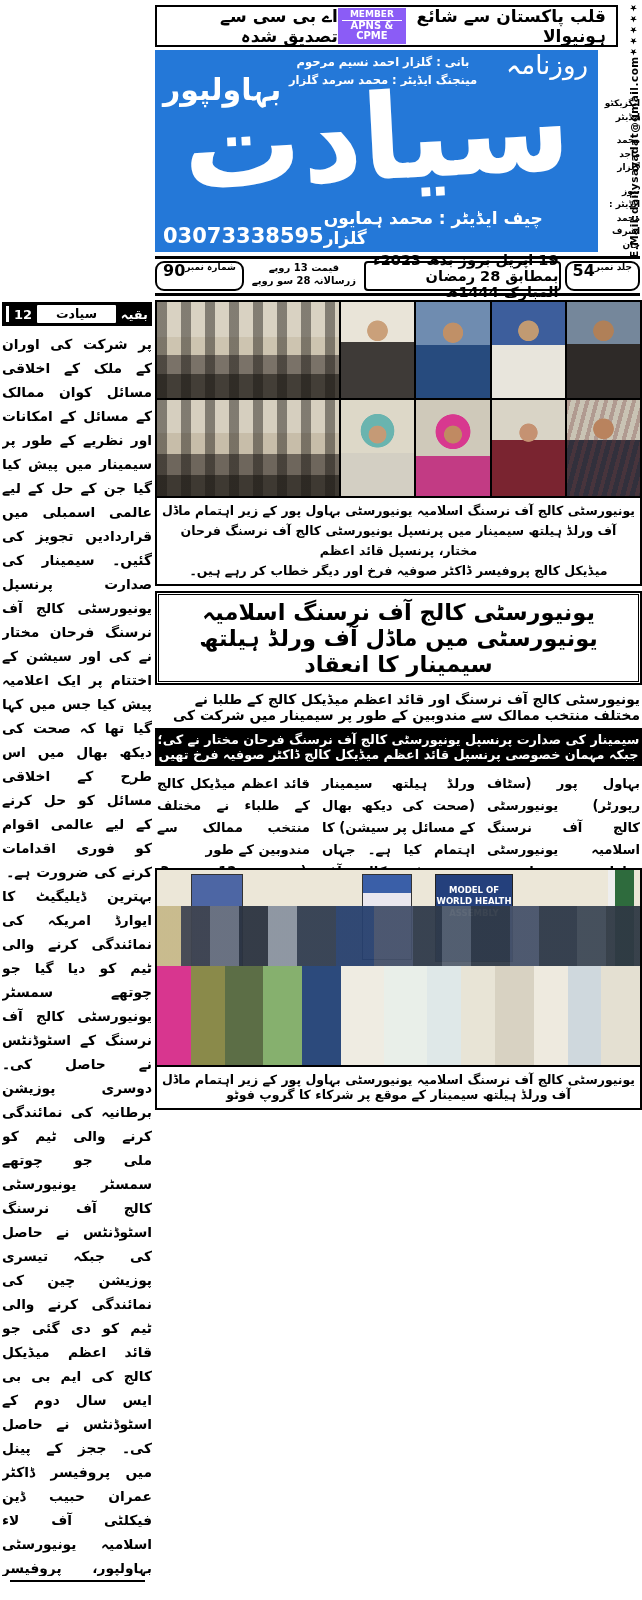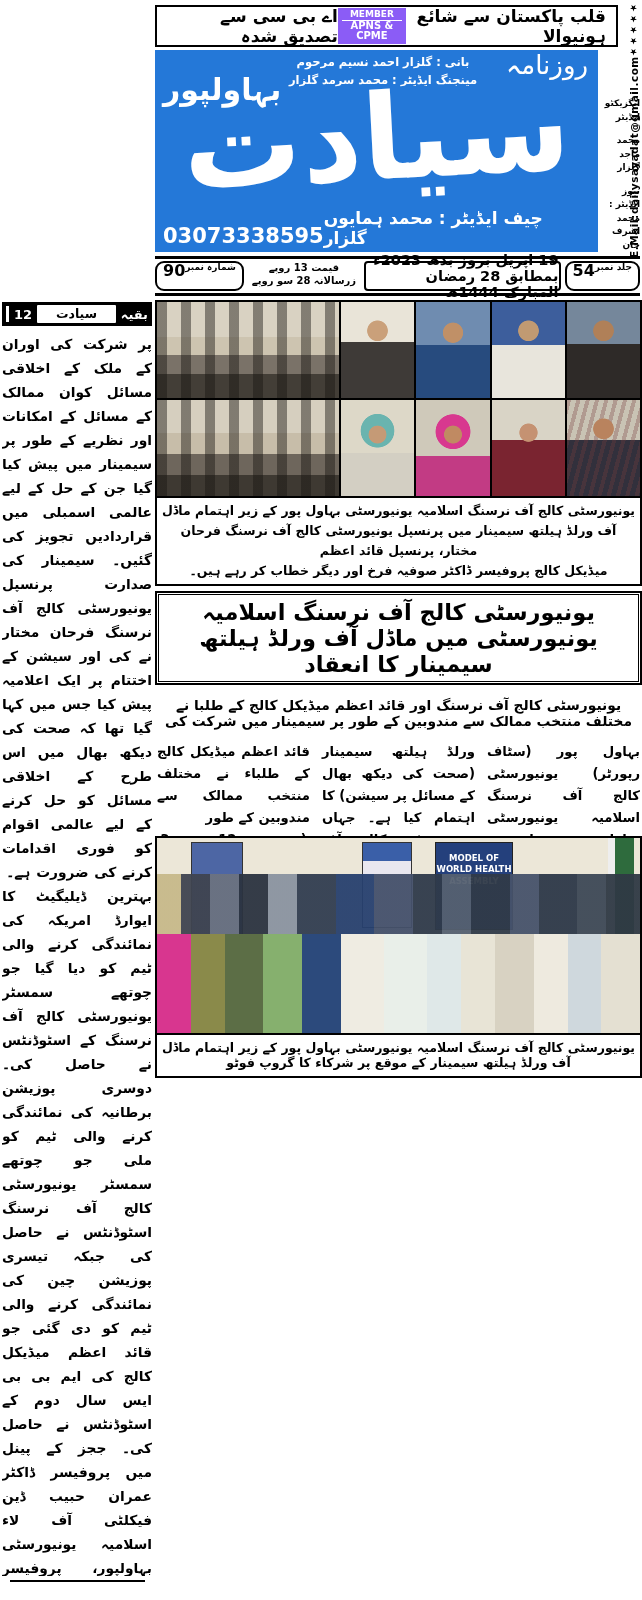--- a/index.html
+++ b/index.html
@@ -67,21 +67,21 @@
 
   .photo-section { border:2px solid #000; background:#000; }
   .collage-row { display:grid; grid-template-columns:182px 1fr 1fr 1fr 1fr; gap:2px; height:96px; margin-bottom:2px; }
   .collage-row:nth-child(2) { margin-bottom:0; }
   .photo-cell { background:#777; }
   .collage-caption { background:#fff; direction:rtl; text-align:center; font-size:12.5px; font-weight:bold;
     line-height:20px; padding:3px 4px; border-top:2px solid #000; }
 
   .headline-box { border:2px solid #000; box-shadow:0 0 0 1px #fff inset, 0 0 0 2px #000 inset;
     margin-top:5px; text-align:center; direction:rtl; font-size:22.5px; font-weight:bold; padding:6px 4px; }
-  .subheadline { direction:rtl; text-align:center; font-size:13.8px; font-weight:bold; padding:12px 2px 5px; }
+  .subheadline { direction:rtl; font-size:13.8px; font-weight:bold; padding:6px 2px 5px; }
   .kicker { background:#000; color:#fff; direction:rtl; text-align:center; font-size:12.8px; font-weight:bold; padding:4px 2px; }
 
   .body-columns { direction:rtl; display:flex; gap:12px; padding:7px 2px 6px; height:102px; overflow:hidden; }
   .body-columns .col { flex:1; text-align:justify; font-size:13.2px; font-weight:bold; line-height:22px; }
   .cont-note { display:block; text-align:center; font-weight:bold; }
 
   .group-photo { border:2px solid #000; height:242px; position:relative; overflow:hidden; }
   .gp-scene { position:absolute; inset:0; }
   .gp-row-back { position:absolute; left:0; right:0; top:36px; height:92px; opacity:.95; }
   .gp-row-front { position:absolute; left:0; right:0; top:96px; height:112px; }
@@ -184,20 +184,21 @@
         <div class="photo-cell" style="background: radial-gradient(circle at 50% 30%, #b9835e 0 13%, rgba(0,0,0,0) 14%), repeating-linear-gradient(105deg, rgba(120,60,60,0.3) 0 4px, rgba(0,0,0,0) 4px 9px), linear-gradient(180deg, #c9c3b4 0 42%, #32303c 42% 100%)"></div>
       </div>
       <div class="collage-caption">
         <div>یونیورسٹی کالج آف نرسنگ اسلامیہ یونیورسٹی بہاول پور کے زیر اہتمام ماڈل آف ورلڈ ہیلتھ سیمینار میں پرنسپل یونیورسٹی کالج آف نرسنگ فرحان مختار، پرنسپل قائد اعظم</div>
         <div>میڈیکل کالج پروفیسر ڈاکٹر صوفیہ فرخ اور دیگر خطاب کر رہے ہیں۔</div>
       </div>
     </div>
 
     <div class="headline-box">یونیورسٹی کالج آف نرسنگ اسلامیہ یونیورسٹی میں ماڈل آف ورلڈ ہیلتھ سیمینار کا انعقاد</div>
     <div class="subheadline">یونیورسٹی کالج آف نرسنگ اور قائد اعظم میڈیکل کالج کے طلبا نے مختلف منتخب ممالک سے مندوبین کے طور پر سیمینار میں شرکت کی</div>
+    <div class="kicker">سیمینار کی صدارت پرنسپل یونیورسٹی کالج آف نرسنگ فرحان مختار نے کی؛ جبکہ مہمان خصوصی پرنسپل قائد اعظم میڈیکل کالج ڈاکٹر صوفیہ فرخ تھیں</div>
 
     <div class="body-columns">
       <div class="col">بہاول پور (سٹاف رپورٹر) یونیورسٹی کالج آف نرسنگ اسلامیہ یونیورسٹی بہاول پور نیا پنی نوعیت کا پہلا دی ماڈل آف</div>
       <div class="col">ورلڈ ہیلتھ سیمینار (صحت کی دیکھ بھال کے مسائل پر سیشن) کا اہتمام کیا ہے۔ جہاں یونیورسٹی کالج آف نرسنگ اور</div>
       <div class="col">
         <span>قائد اعظم میڈیکل کالج کے طلباء نے مختلف منتخب ممالک سے مندوبین کے طور</span>
         <span class="cont-note">(بقیہ نمبر 12 صفحہ 3 پر ملاحظہ فرمائیں)</span>
       </div>
     </div>
 

